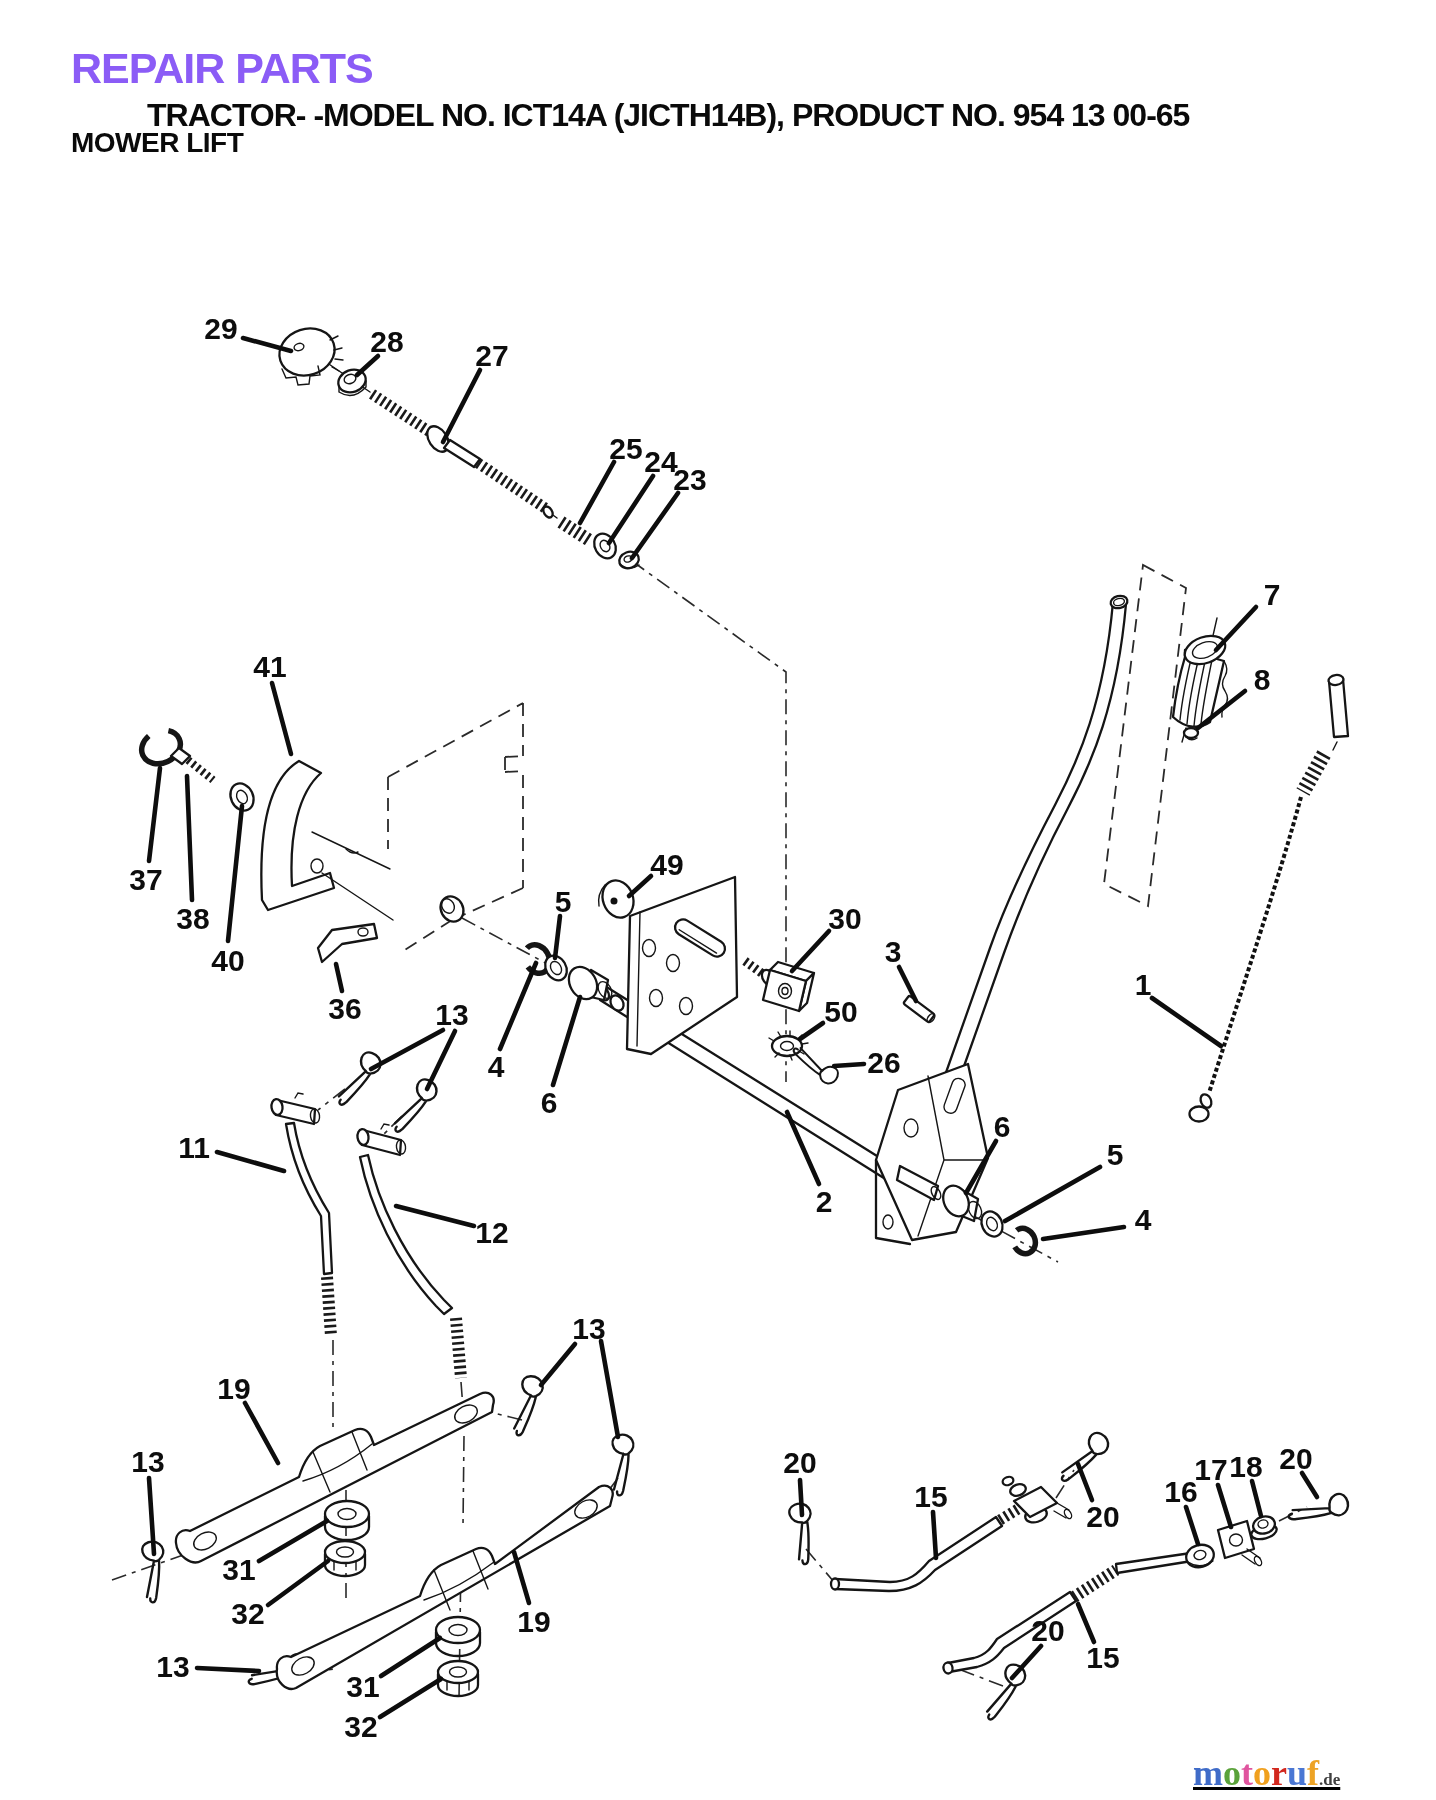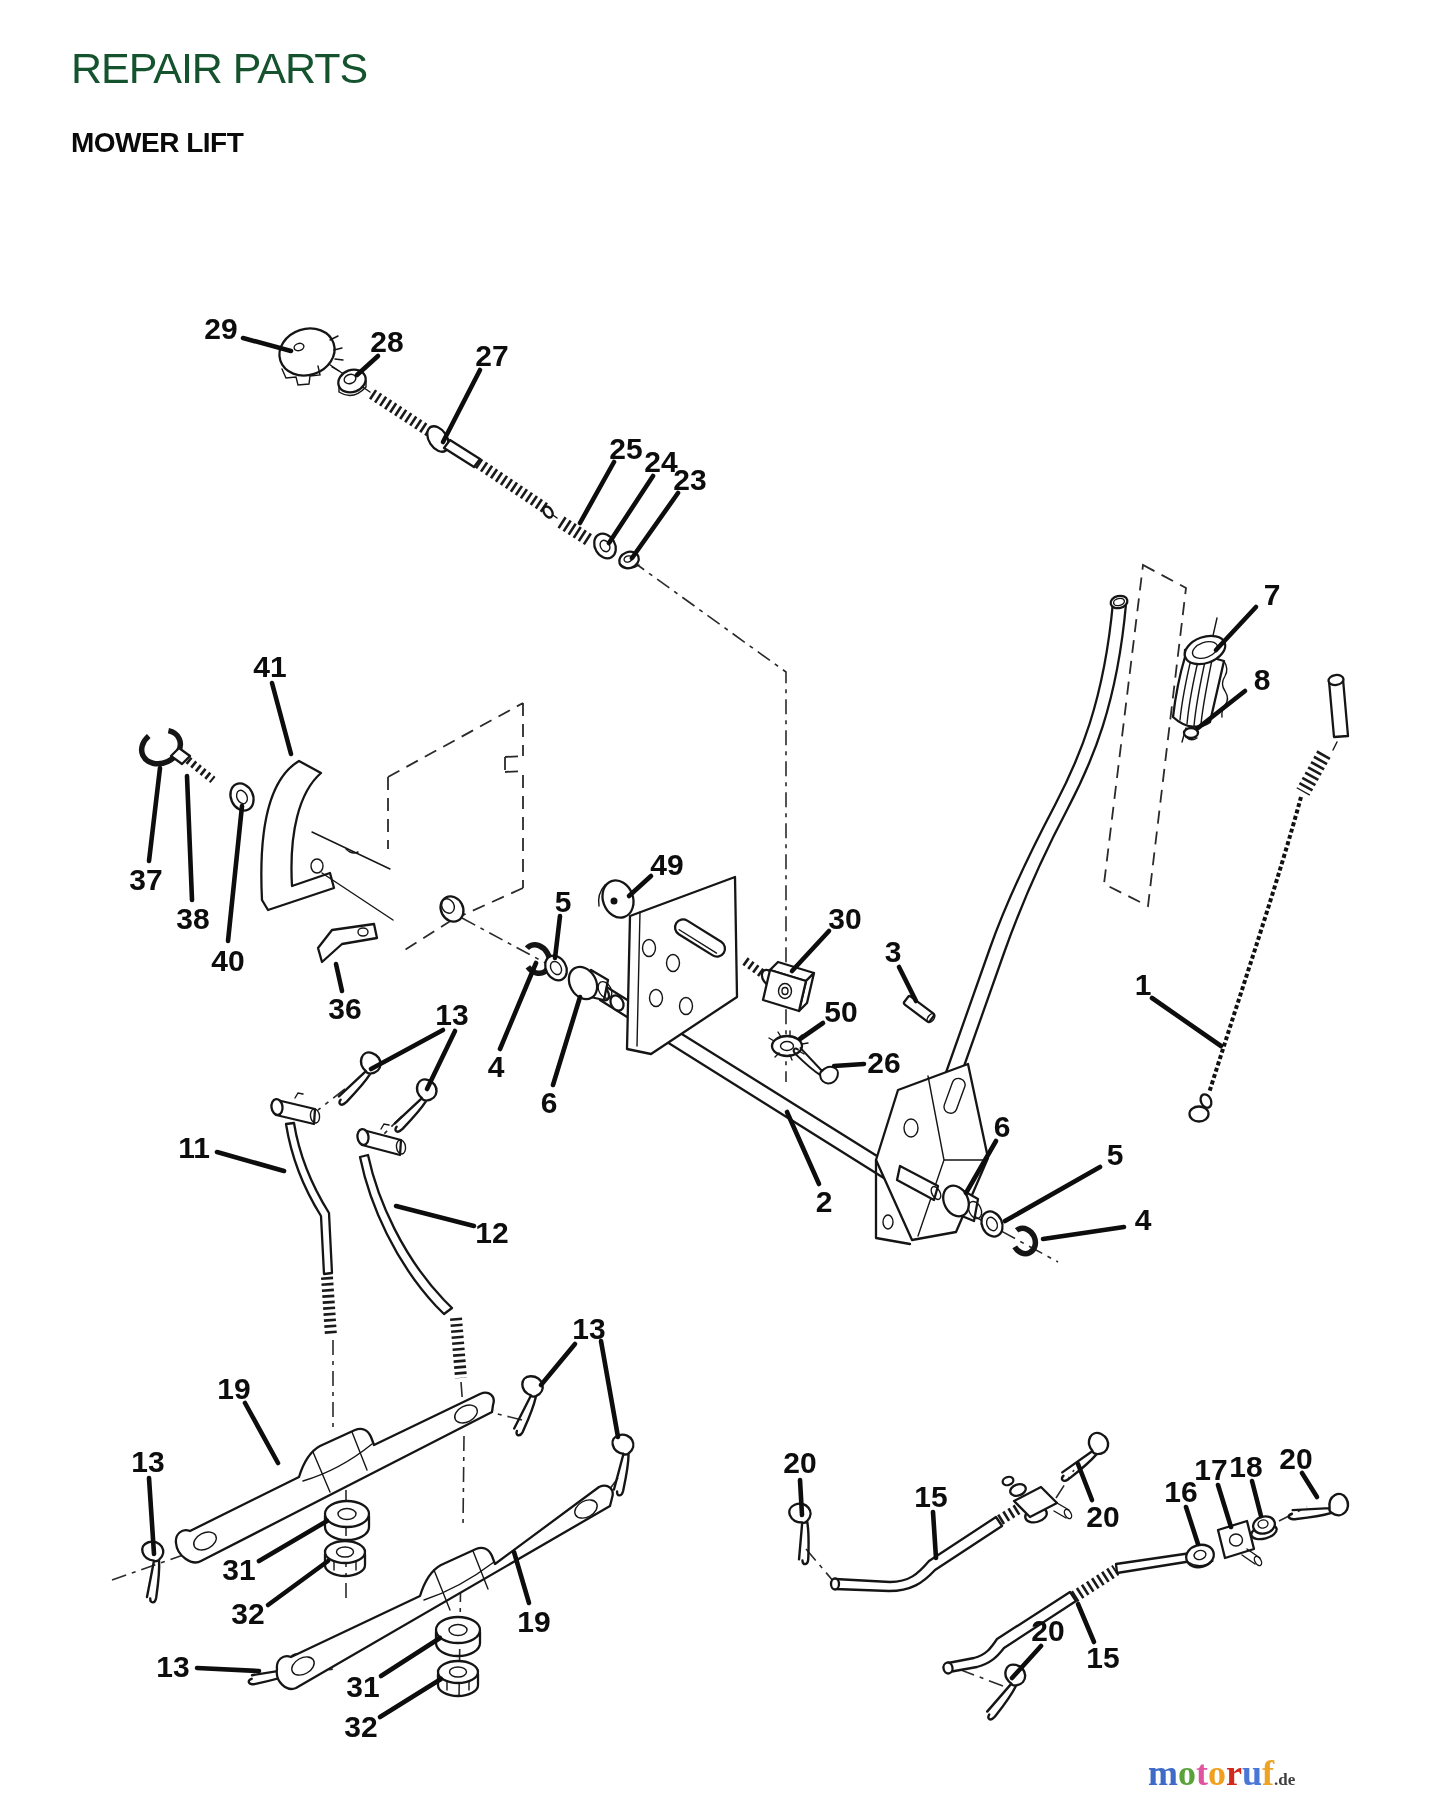--- a/index.html
+++ b/index.html
@@ -1,43 +1,44 @@
 <!DOCTYPE html>
 <html><head>
 <meta charset="utf-8">
 <style>
   html,body{margin:0;padding:0;background:#888;}
   .page{position:relative;width:1436px;height:1800px;background:#ffffff;overflow:hidden;
         font-family:"Liberation Sans",sans-serif;}
-  .hdr-title{position:absolute;left:71px;top:44px;font-size:43px;font-weight:400;color:#14532d;
+  .hdr-title{position:absolute;left:71px;top:44px;font-size:43px;font-weight:700;color:#8b5cf6;
              letter-spacing:-1px;white-space:nowrap;}
   .hdr-sub{position:absolute;left:147px;top:97px;font-size:32px;font-weight:700;color:#0a0a0a;
            letter-spacing:-1px;white-space:nowrap;}
   .hdr-section{position:absolute;left:71px;top:127px;font-size:28px;font-weight:700;color:#0a0a0a;
                letter-spacing:-0.5px;white-space:nowrap;}
   svg{position:absolute;left:0;top:0;}
   .p  {fill:#ffffff;stroke:#151515;stroke-width:2.3;stroke-linejoin:round;}
   .pn {fill:none;stroke:#151515;stroke-width:2.3;stroke-linecap:round;stroke-linejoin:round;}
   .t  {fill:none;stroke:#151515;stroke-width:1.4;stroke-linecap:round;}
   .thr{fill:none;stroke:#1a1a1a;stroke-dasharray:2.6 3.4;}
   .cl {fill:none;stroke:#2a2a2a;stroke-width:1.6;stroke-dasharray:15 6 4 6;}
   .ph {fill:none;stroke:#2a2a2a;stroke-width:1.8;stroke-dasharray:13 8;}
   .ldr{stroke:#0d0d0d;stroke-width:4.6;stroke-linecap:round;}
   .callout{font:700 30px "Liberation Sans",sans-serif;fill:#0d0d0d;text-anchor:middle;}
   .ring{fill:none;stroke:#151515;stroke-width:5.5;}
-  .watermark{position:absolute;left:1148px;top:1752px;font-family:"Liberation Serif",serif;
-             font-weight:700;font-size:36px;white-space:nowrap;}
+  .watermark{position:absolute;left:1193px;top:1752px;font-family:"Liberation Serif",serif;
+             font-weight:700;font-size:36px;white-space:nowrap;text-decoration:underline;}
   .watermark .suffix{font-size:17px;font-weight:700;}
 </style>
 </head>
 <body>
 
 <div class="page">
 
   <div class="hdr-title">REPAIR PARTS</div>
+  <div class="hdr-sub">TRACTOR- -MODEL NO. ICT14A (JICTH14B), PRODUCT NO. 954 13 00-65</div>
   <div class="hdr-section">MOWER LIFT</div>
 
   <svg id="diagram-svg" width="1436" height="1800" viewBox="0 0 1436 1800">
     <defs>
       <path id="hp" fill="none" stroke="#151515" stroke-width="2.4" stroke-linecap="round" d="M3 -7 C-9 -10 -11 -24 0 -26 C12 -28 19 -14 8 -7 C6 -6 4 -6 3 -7 M3 -7 L-9 28 M8 -6 C7 6 4 16 0 30 C-2 36 -7 35 -6 30"></path>
     </defs>
 
     <g>
       <path class="t" d="M320 358 L370 392 M546 510 L557 518"></path>
       <path class="cl" d="M632 561 L786 672 L786 1082"></path>

